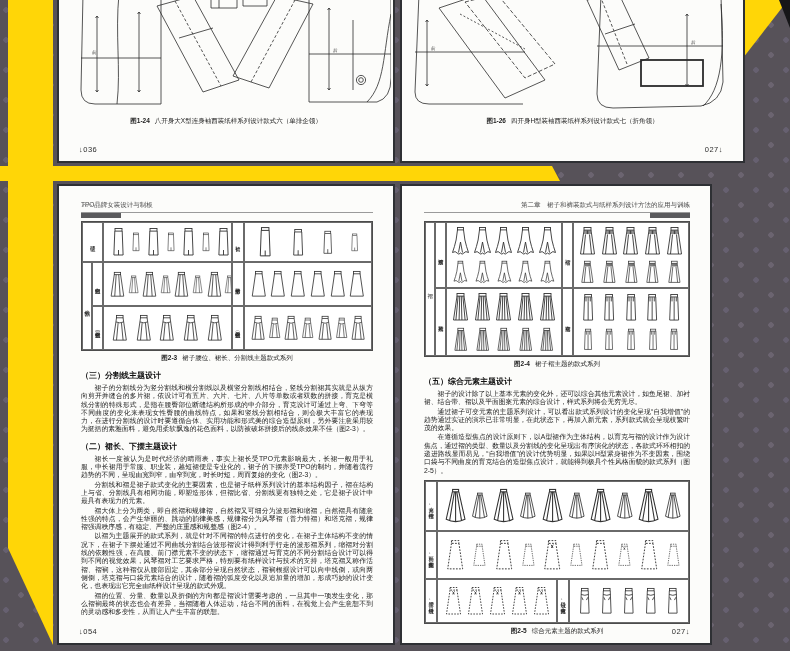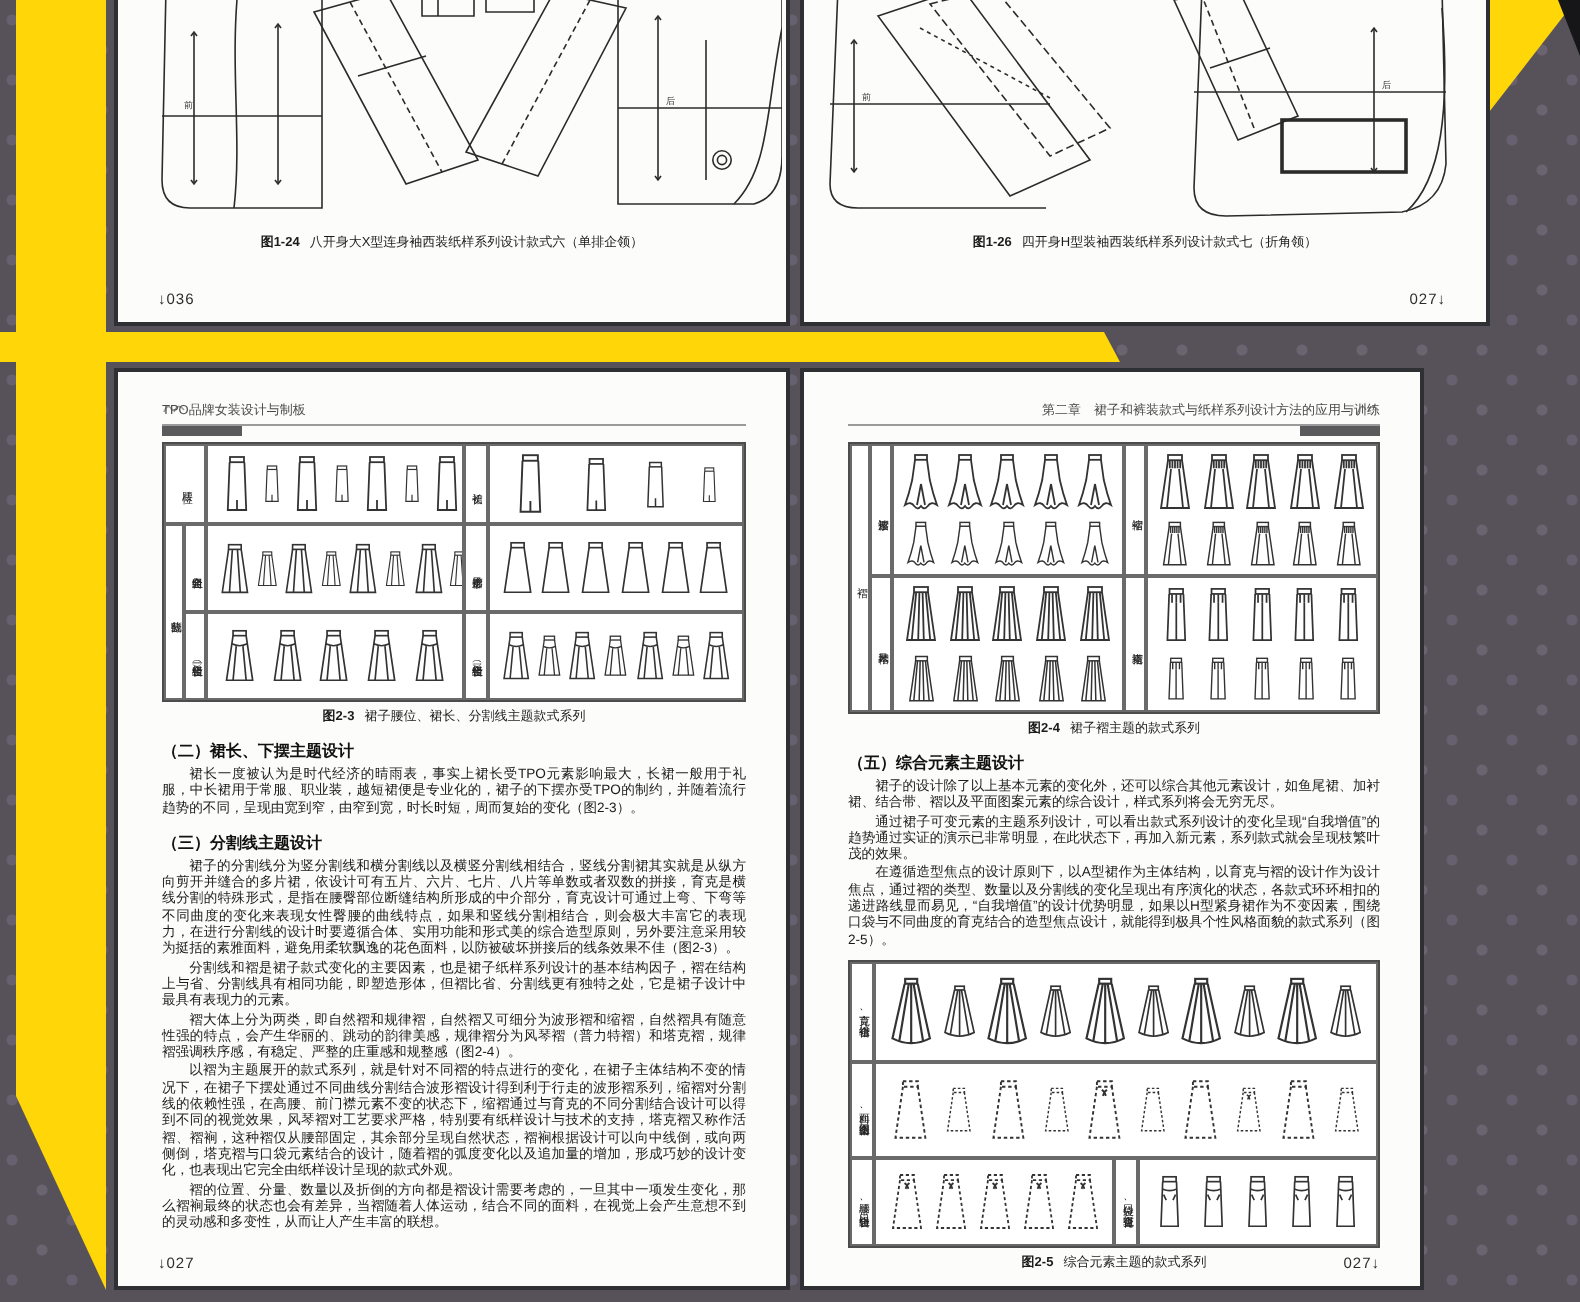--- a/index.html
+++ b/index.html
@@ -370,35 +370,35 @@
           <svg viewBox="0 0 20 30" class="sk" style="height: 26px; width: 18.2px; flex: 0 0 auto;">
             <use href="#sk-yoke" xlink:href="#sk-yoke"></use>
           </svg>
         </div>
     </div>
     <div class="fig-cap">
       <b>图2-3</b><span>裙子腰位、裙长、分割线主题款式系列</span>
     </div>
 
     <div class="sec">
+      <h4>（三）分割线主题设计</h4>
+      <p>裙子的分割线分为竖分割线和横分割线以及横竖分割线相结合，竖线分割裙其实就是从纵方向剪开并缝合的多片裙，依设计可有五片、六片、七片、八片等单数或者双数的拼接，育克是横线分割的特殊形式，是指在腰臀部位断缝结构所形成的中介部分，育克设计可通过上弯、下弯等不同曲度的变化来表现女性臀腰的曲线特点，如果和竖线分割相结合，则会极大丰富它的表现力，在进行分割线的设计时要遵循合体、实用功能和形式美的综合造型原则，另外要注意采用较为挺括的素雅面料，避免用柔软飘逸的花色面料，以防被破坏拼接后的线条效果不佳（图2-3）。</p>
+    </div>
+    <div class="sec">
       <h4>（二）裙长、下摆主题设计</h4>
       <p>裙长一度被认为是时代经济的晴雨表，事实上裙长受TPO元素影响最大，长裙一般用于礼服，中长裙用于常服、职业装，越短裙便是专业化的，裙子的下摆亦受TPO的制约，并随着流行趋势的不同，呈现由宽到窄，由窄到宽，时长时短，周而复始的变化（图2-3）。</p>
-    </div>
-    <div class="sec">
-      <h4>（三）分割线主题设计</h4>
-      <p>裙子的分割线分为竖分割线和横分割线以及横竖分割线相结合，竖线分割裙其实就是从纵方向剪开并缝合的多片裙，依设计可有五片、六片、七片、八片等单数或者双数的拼接，育克是横线分割的特殊形式，是指在腰臀部位断缝结构所形成的中介部分，育克设计可通过上弯、下弯等不同曲度的变化来表现女性臀腰的曲线特点，如果和竖线分割相结合，则会极大丰富它的表现力，在进行分割线的设计时要遵循合体、实用功能和形式美的综合造型原则，另外要注意采用较为挺括的素雅面料，避免用柔软飘逸的花色面料，以防被破坏拼接后的线条效果不佳（图2-3）。</p>
     </div>
     <div class="sec">
       <p>分割线和褶是裙子款式变化的主要因素，也是裙子纸样系列设计的基本结构因子，褶在结构上与省、分割线具有相同功能，即塑造形体，但褶比省、分割线更有独特之处，它是裙子设计中最具有表现力的元素。</p>
       <p>褶大体上分为两类，即自然褶和规律褶，自然褶又可细分为波形褶和缩褶，自然褶具有随意性强的特点，会产生华丽的、跳动的韵律美感，规律褶分为风琴褶（普力特褶）和塔克褶，规律褶强调秩序感，有稳定、严整的庄重感和规整感（图2-4）。</p>
       <p>以褶为主题展开的款式系列，就是针对不同褶的特点进行的变化，在裙子主体结构不变的情况下，在裙子下摆处通过不同曲线分割结合波形褶设计得到利于行走的波形褶系列，缩褶对分割线的依赖性强，在高腰、前门襟元素不变的状态下，缩褶通过与育克的不同分割结合设计可以得到不同的视觉效果，风琴褶对工艺要求严格，特别要有纸样设计与技术的支持，塔克褶又称作活褶、褶裥，这种褶仅从腰部固定，其余部分呈现自然状态，褶裥根据设计可以向中线倒，或向两侧倒，塔克褶与口袋元素结合的设计，随着褶的弧度变化以及追加量的增加，形成巧妙的设计变化，也表现出它完全由纸样设计呈现的款式外观。</p>
       <p>褶的位置、分量、数量以及折倒的方向都是褶设计需要考虑的，一旦其中一项发生变化，那么褶裥最终的状态也会有差异，当褶随着人体运动，结合不同的面料，在视觉上会产生意想不到的灵动感和多变性，从而让人产生丰富的联想。</p>
     </div>
   </div>
-  <div class="pagenum pn-left">↓027</div>
+  <div class="pagenum pn-left">↓054</div>
 </div>
 
 <div class="page pg-br">
   <div class="inner">
     <div class="phead right">
       <div class="orn">
         <svg width="12" height="6" viewBox="0 0 12 6">
             <path d="M1,5 Q3,0 5,4 M6,5 Q8,0 11,4" stroke="#9a9a9a" fill="none" stroke-width="0.8"></path>
           </svg>
       </div>

